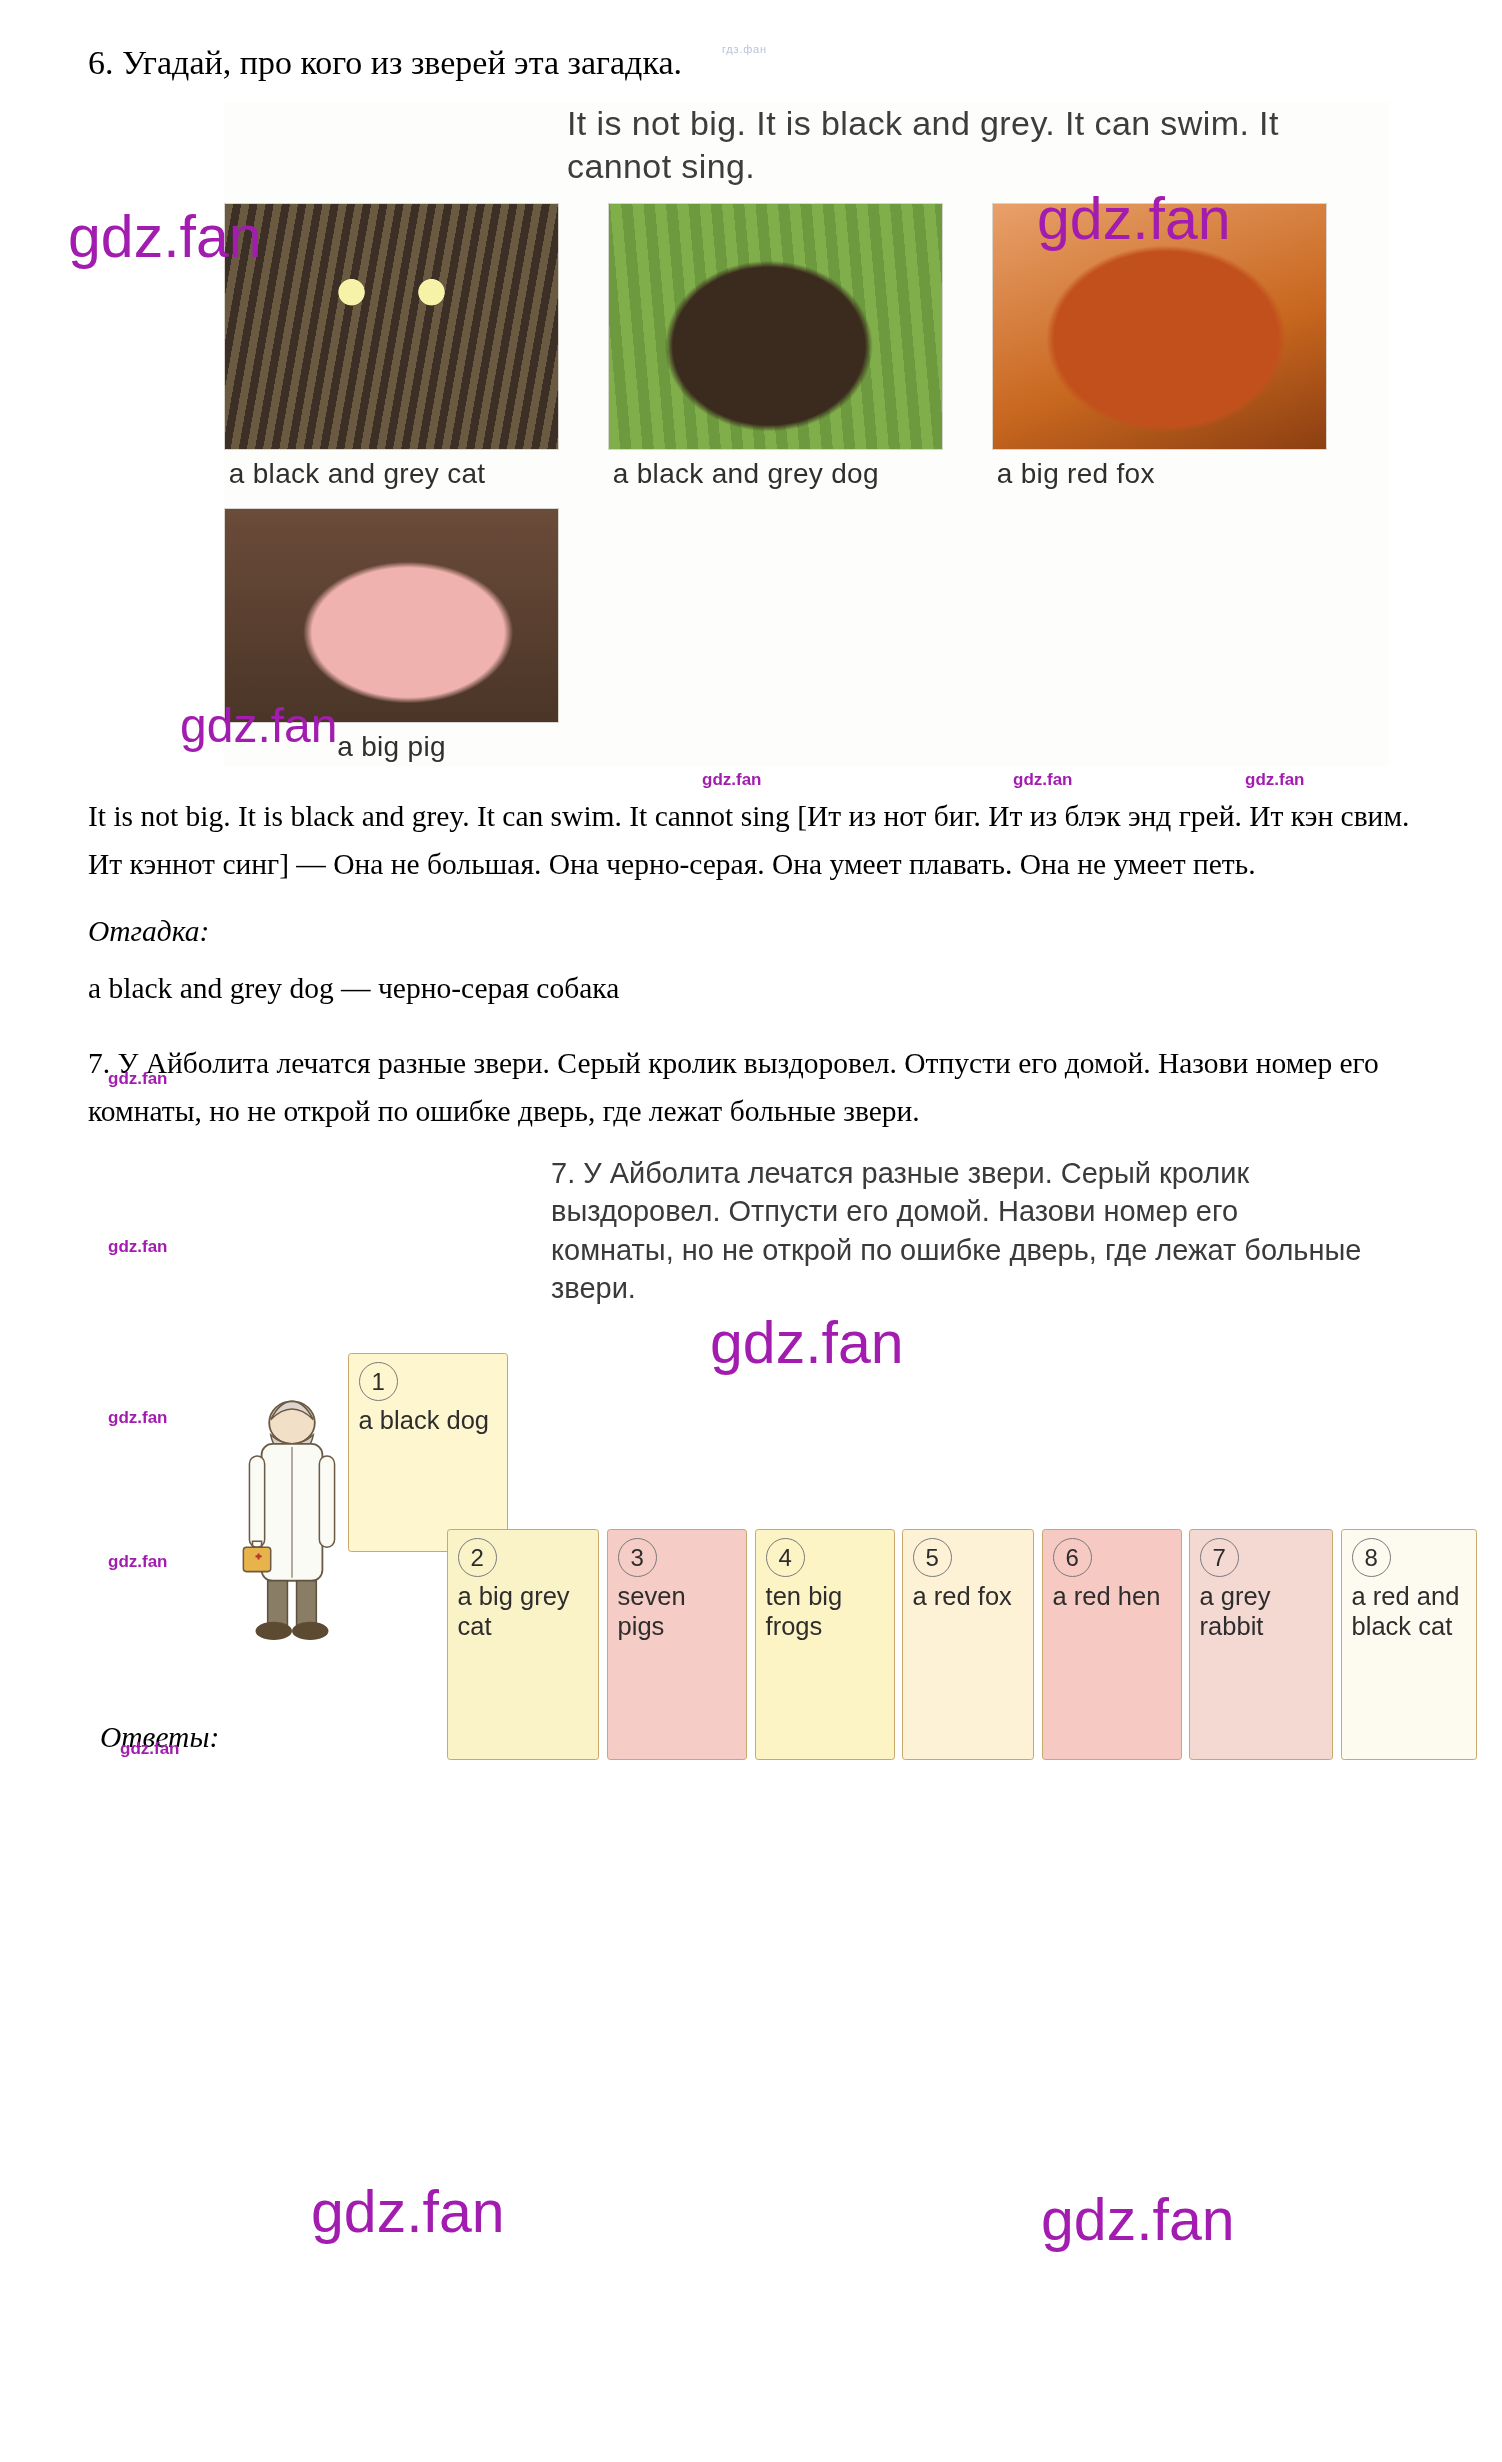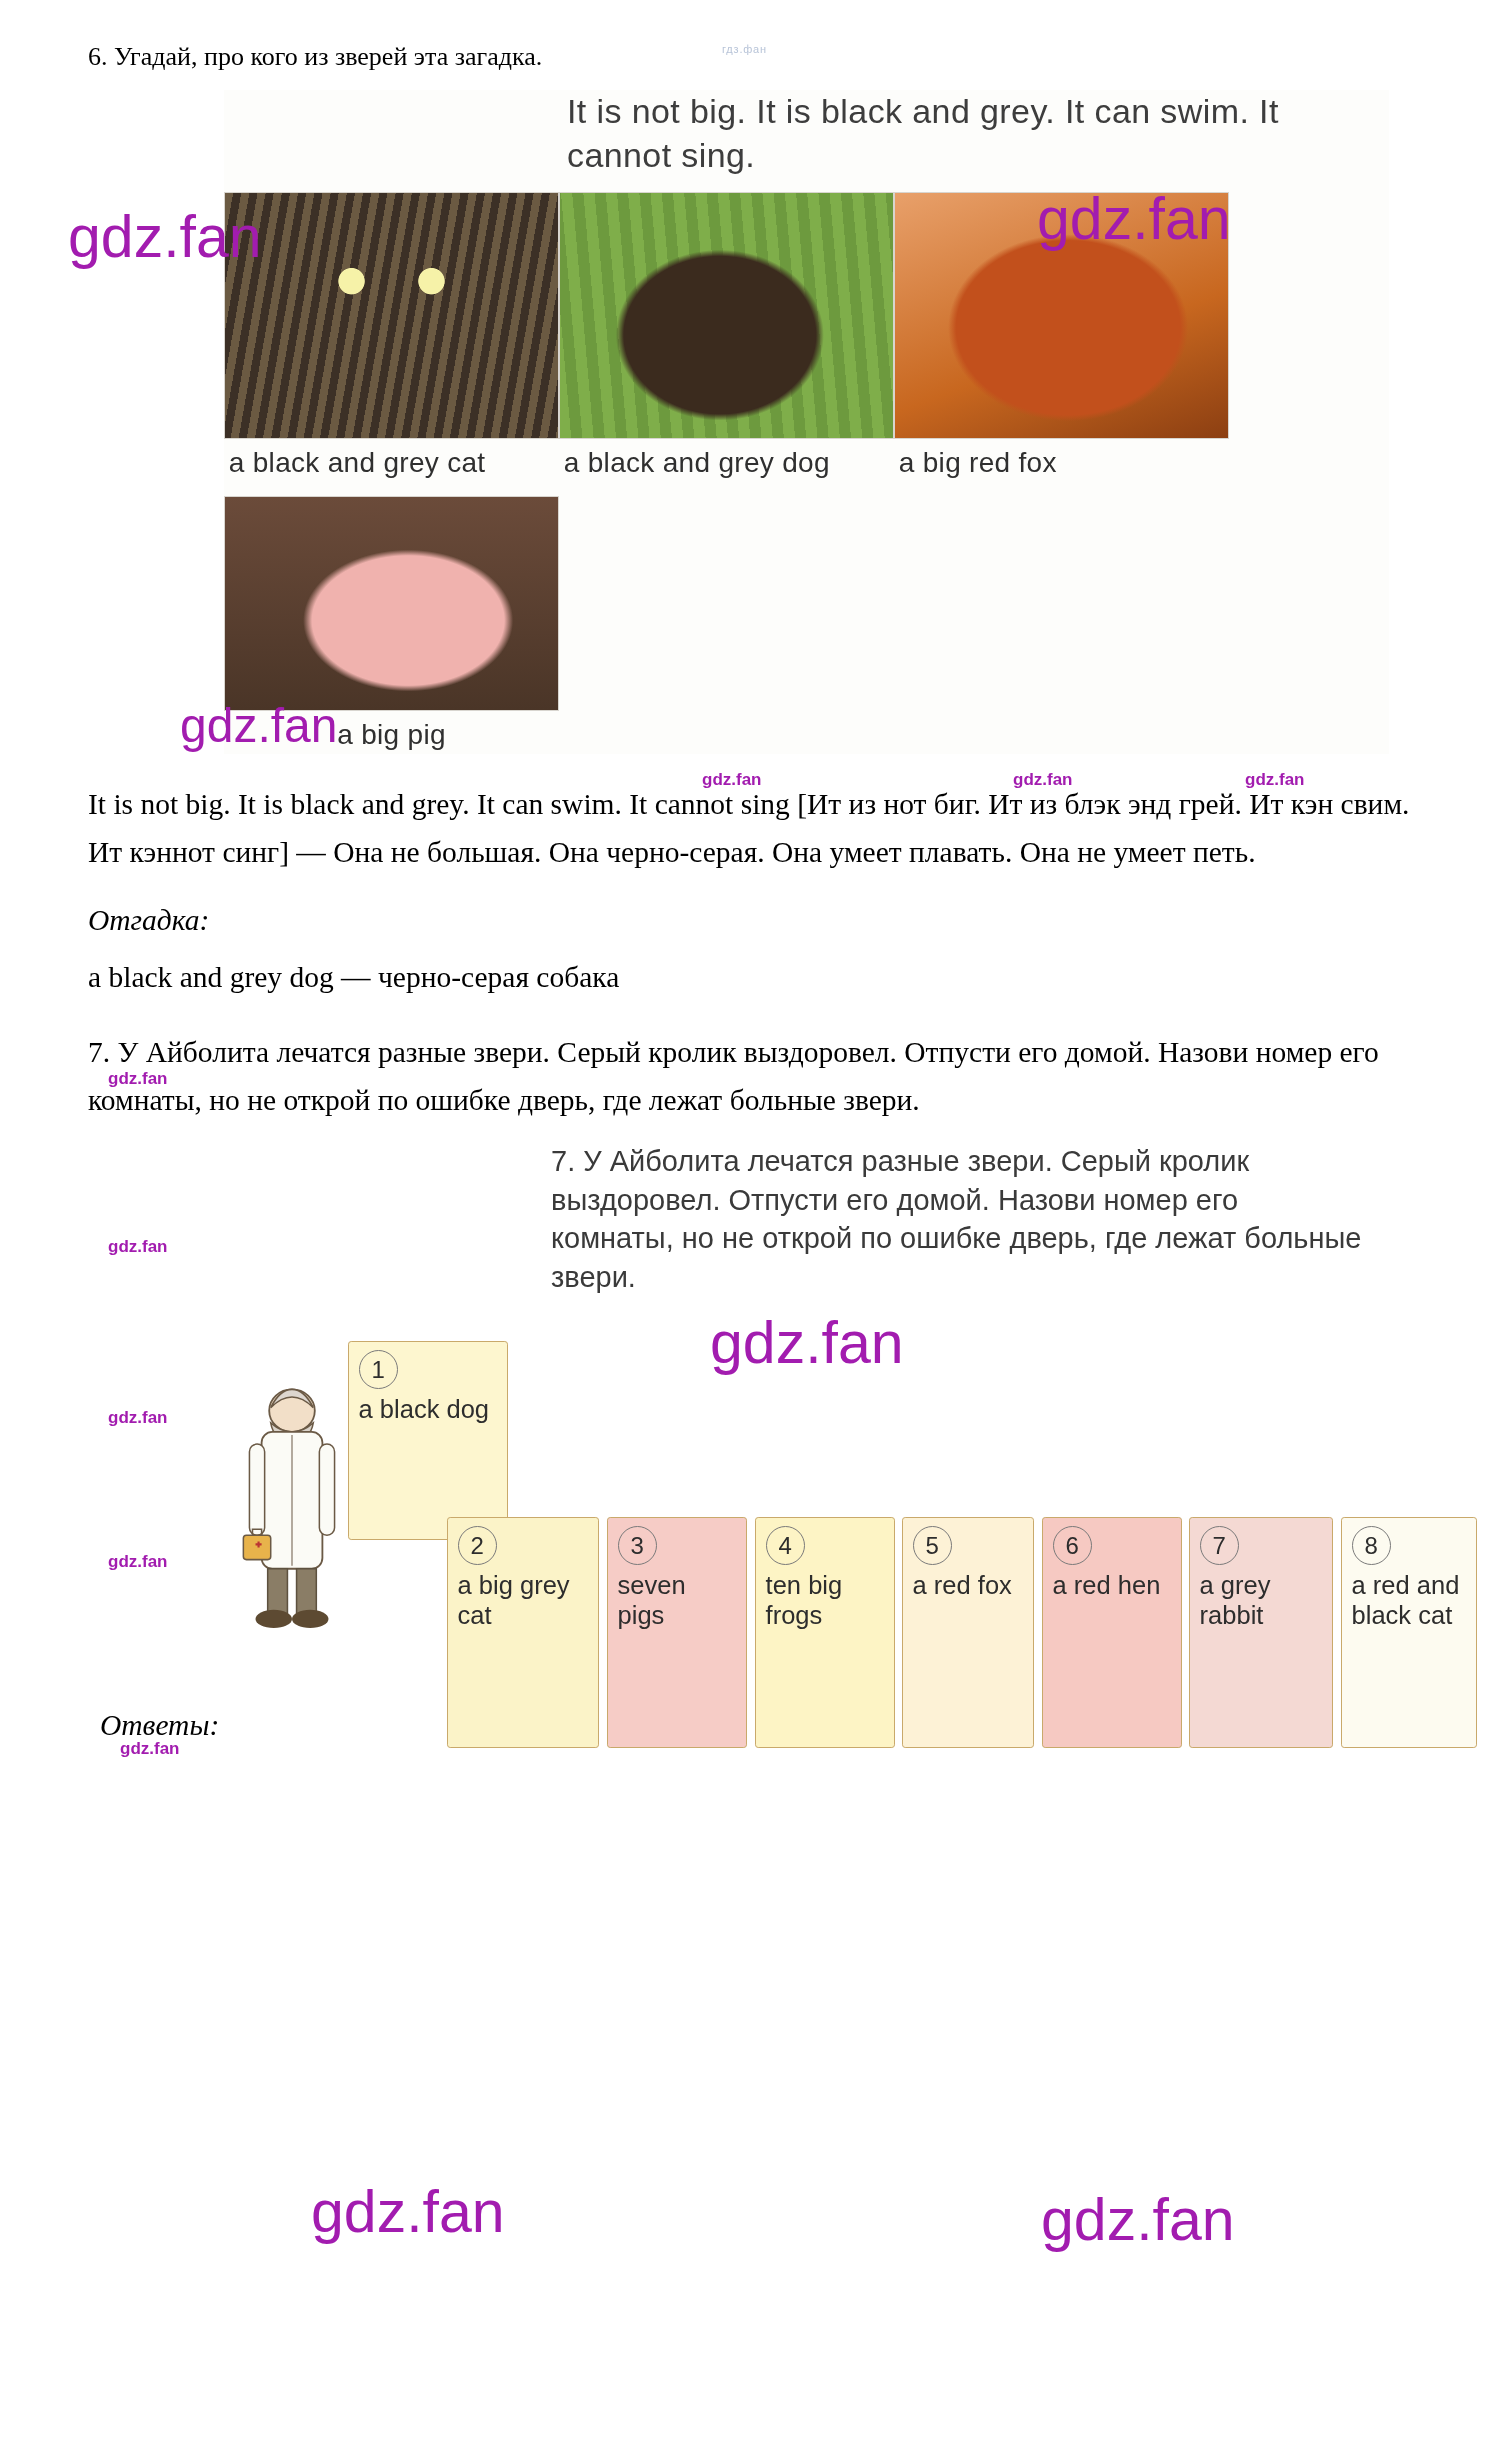--- a/index.html
+++ b/index.html
@@ -29,21 +29,21 @@
     color: #b8c4d8;
     letter-spacing: 0.8px;
   }
   h1.title {
     font-size: 32px;
     font-weight: bold;
     margin: 72px 0 0 0;
     line-height: 1.2;
   }
   p.task {
-    font-size: 26px;
+    font-size: 34px;
     margin: 38px 0 0 0;
     line-height: 1.45;
   }
   .body-text {
     font-size: 29.5px;
     line-height: 1.62;
     margin: 0;
   }
   .answer-label {
     font-size: 29.5px;
@@ -82,20 +82,21 @@
   .riddle-caption {
     font-family: "Liberation Sans", sans-serif;
     font-size: 34px;
     color: #3d3d3d;
     line-height: 1.28;
     margin: 0 0 14.4px 343px;
     letter-spacing: 0.4px;
   }
   .row6 {
     display: flex;
+    gap: 49px;
     align-items: flex-end;
   }
   .cell6 {
     width: 335px;
   }
   .photo {
     width: 335px;
     height: 247px;
     border: 0.8px solid #d8d5cf;
     box-sizing: border-box;

